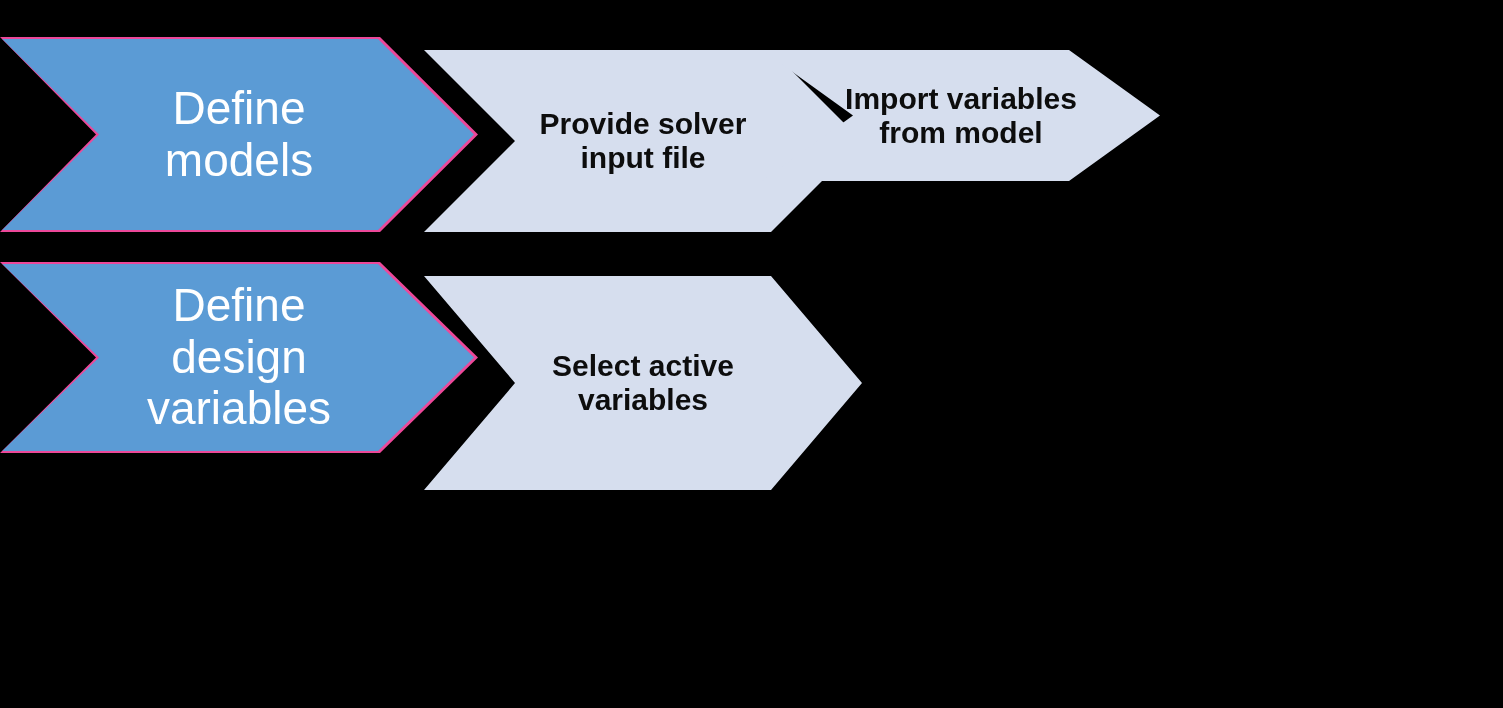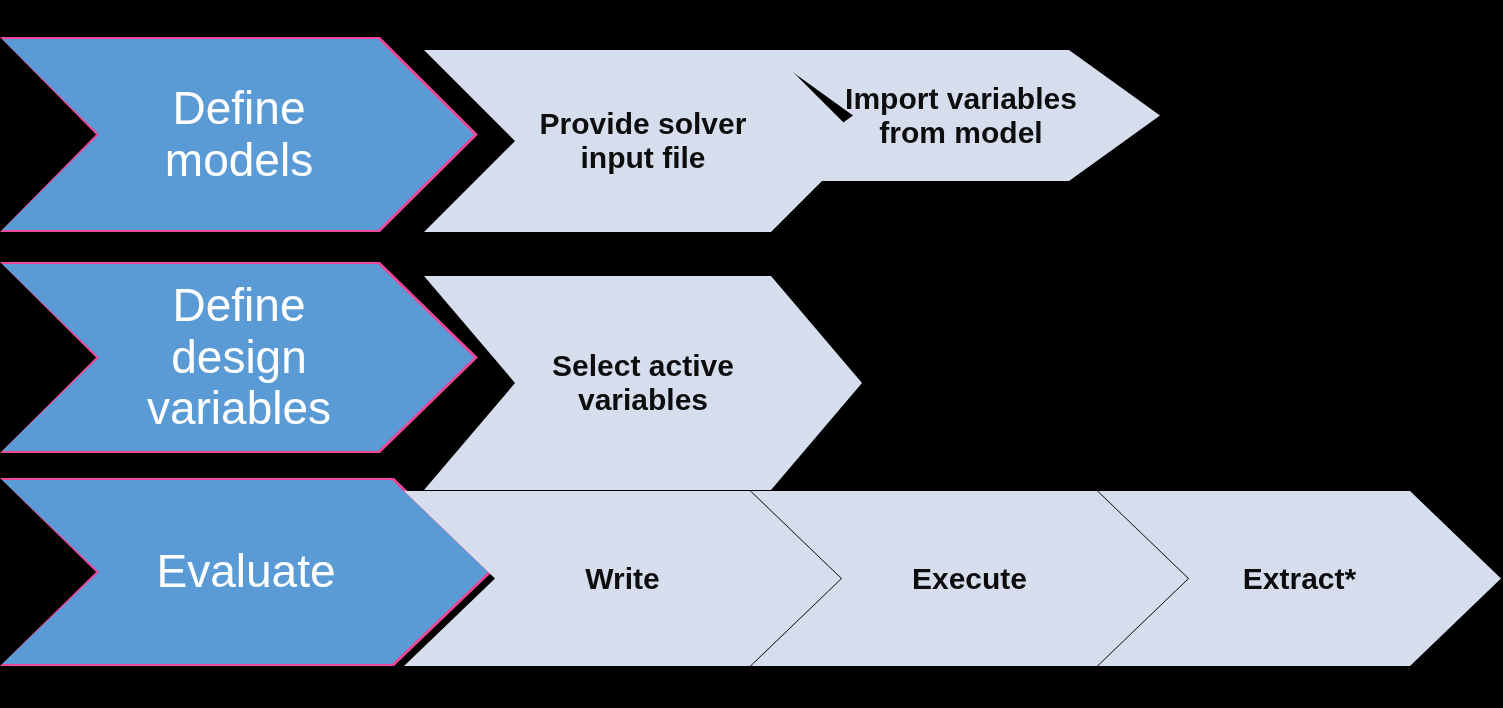--- a/index.html
+++ b/index.html
@@ -103,37 +103,14 @@
     </div>
 
     <div class="chev secondary" style="left:424px; top:14px; width:438px; height:214px;
                 clip-path: polygon(0 0, 347px 0, 438px 50%, 347px 100%, 0 100%, 91px 50%);">
       <span class="label">Select active
 variables</span>
     </div>
 
   </div>
 
-  <div class="row r3" style="top:478px; height:188px;">
-    <div class="chev primary" style="left:0px; top:0px; width:492px; height:188px;
-                clip-path: polygon(0 0, 394px 0, 492px 50%, 394px 100%, 0 100%, 96px 50%);">
-      <div class="fill" style="clip-path: polygon(2px 2px, 392px 2px, 488px 50%, 392px calc(100% - 2px), 2px calc(100% - 2px), 99px 50%);">
-      </div>
-      <span class="label">Evaluate</span>
-    </div>
-
-    <div class="chev secondary" style="left:404px; top:13px; width:437px; height:175px;
-                clip-path: polygon(0 0, 346px 0, 437px 50%, 346px 100%, 0 100%, 91px 50%);">
-      <span class="label">Write</span>
-    </div>
-
-    <div class="chev secondary" style="left:751px; top:13px; width:437px; height:175px;
-                clip-path: polygon(0 0, 346px 0, 437px 50%, 346px 100%, 0 100%, 91px 50%);">
-      <span class="label">Execute</span>
-    </div>
-
-    <div class="chev secondary" style="left:1098px; top:13px; width:403px; height:175px;
-                clip-path: polygon(0 0, 312px 0, 403px 50%, 312px 100%, 0 100%, 91px 50%);">
-      <span class="label">Extract*</span>
-    </div>
-  </div>
 
 </div>
 
 </body></html>

